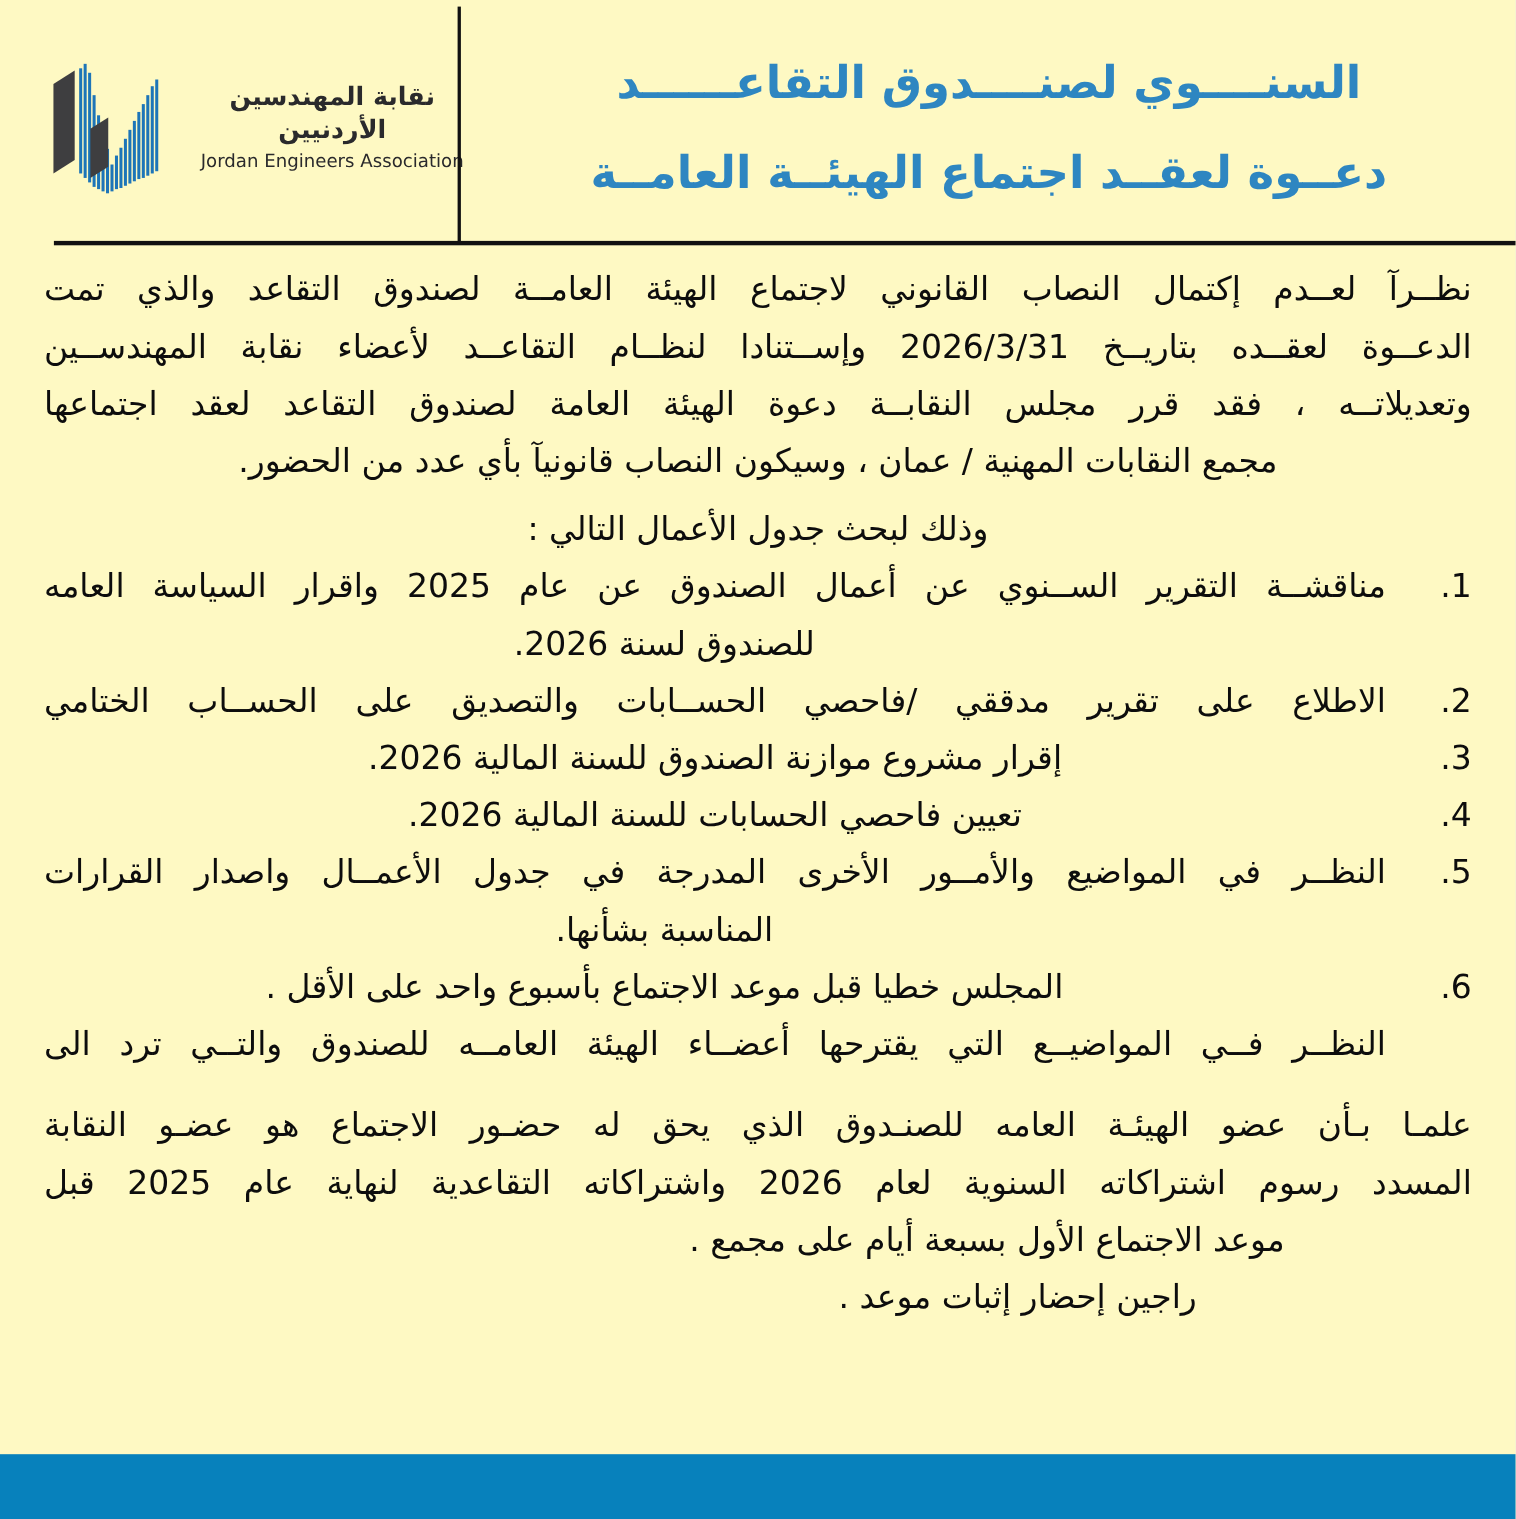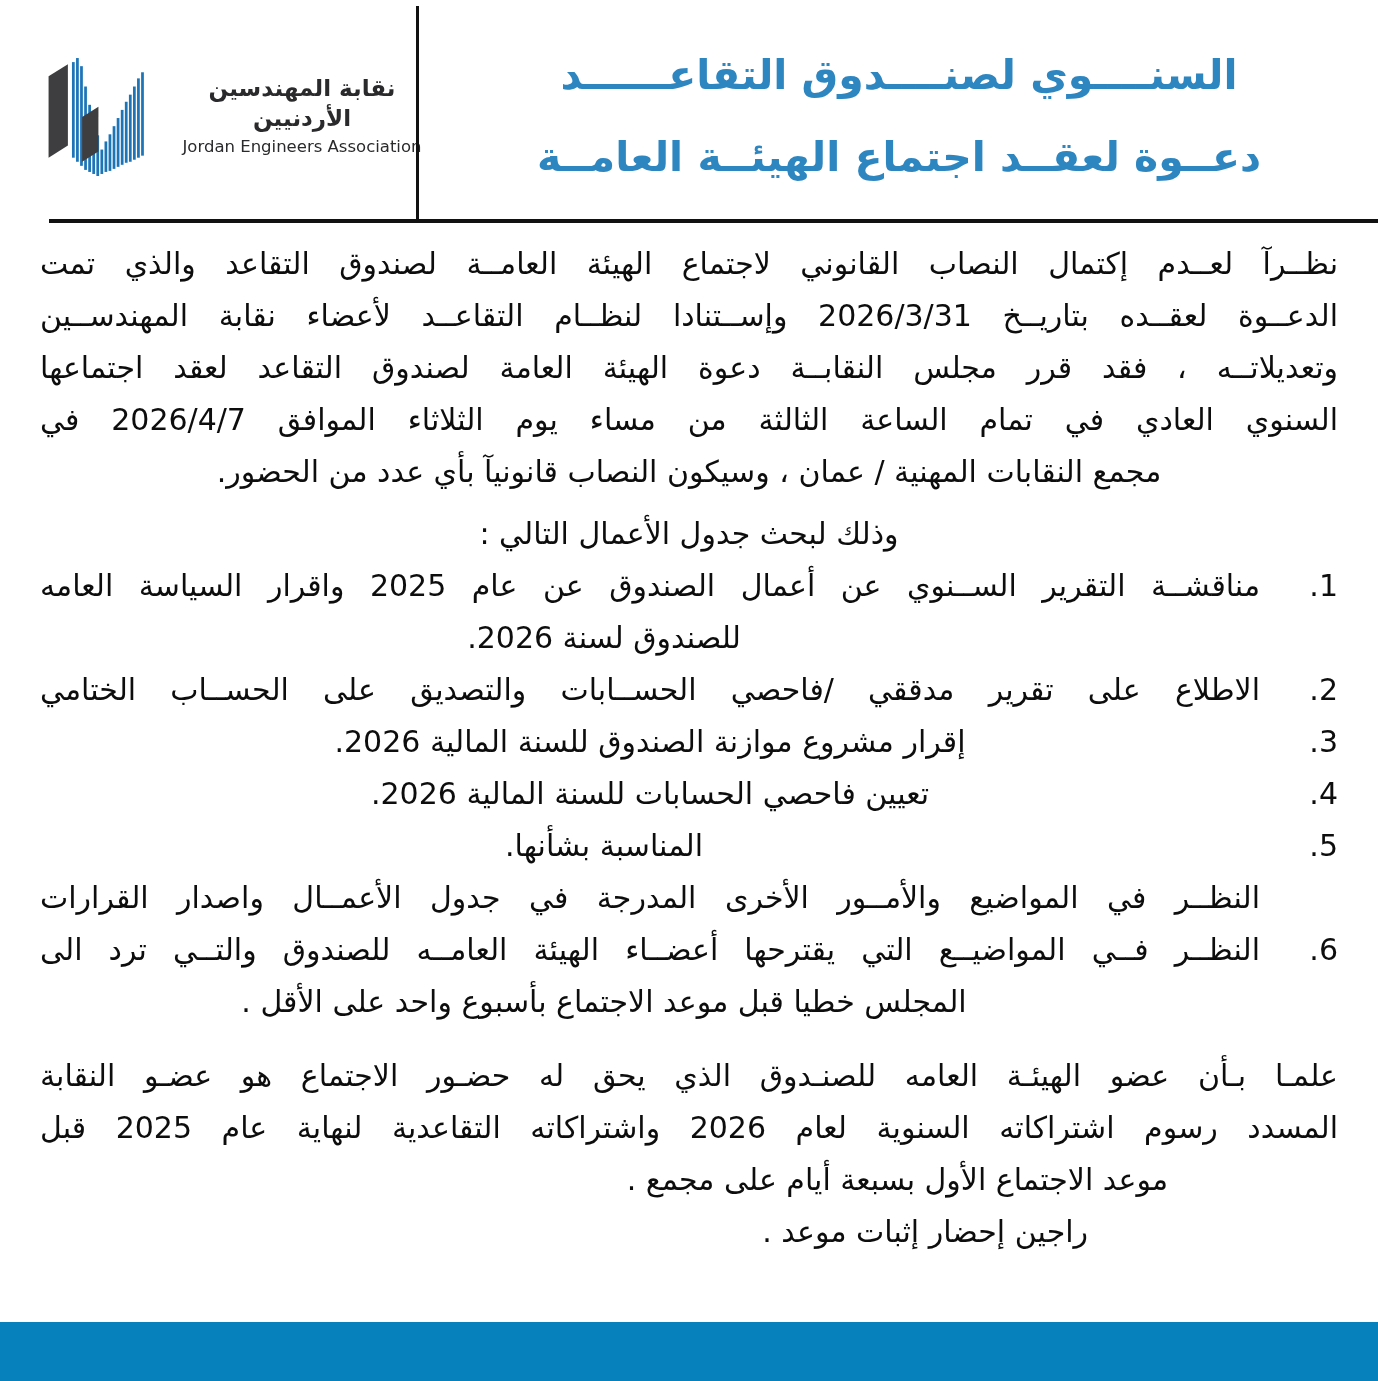--- a/index.html
+++ b/index.html
@@ -1,19 +1,19 @@
 <!DOCTYPE html>
 <html lang="ar"><head>
 <meta charset="utf-8">
 <style>
   html,body{margin:0;padding:0;background:#e9e9e9;}
   .page{
     position:relative;
     width:1378px;height:1381px;
-    background:#ffffff;
+    background:#fef9c3;
     overflow:hidden;
     font-family:"DejaVu Sans", sans-serif;
     color:#0d0d0d;
     margin:0 auto;
   }
   
   .header{position:absolute;top:0;left:0;width:1378px;height:222px;}
   .logo-wrap{position:absolute;top:56px;left:45px;display:flex;align-items:center;}
   .logo-mark{width:118px;height:120px;flex:0 0 auto;}
   .logo-text{margin-left:14px;width:250px;text-align:center;}
@@ -96,21 +96,20 @@
     </div>
   </div>
 
   <div class="h-rule"></div>
 
   <div class="doc-body">
       <div class="block block-intro">
         <div class="line ln-j">نظــرآ لعــدم إكتمال النصاب القانوني لاجتماع الهيئة العامــة لصندوق التقاعد والذي تمت</div>
         <div class="line ln-j">الدعــوة لعقــده بتاريــخ 2026/3/31 وإســتنادا لنظــام التقاعــد لأعضاء نقابة المهندســين</div>
         <div class="line ln-j">وتعديلاتــه ، فقد قرر مجلس النقابــة دعوة الهيئة العامة لصندوق التقاعد لعقد اجتماعها</div>
-        <div class="line ln-j">السنوي العادي في تمام الساعة الثالثة من مساء يوم الثلاثاء الموافق 2026/4/7 في</div>
         <div class="line ln-r">مجمع النقابات المهنية / عمان ، وسيكون النصاب قانونيآ بأي عدد من الحضور.</div>
       </div>
       <div class="block block-agenda-lead">
         <div class="line ln-r">وذلك لبحث جدول الأعمال التالي :</div>
       </div>
       <div class="block block-list-item item">
         <div class="num">1.</div>
         <div class="item-content">
           <div class="line ln-j">مناقشــة التقرير الســنوي عن أعمال الصندوق عن عام 2025 واقرار السياسة العامه</div>
           <div class="line ln-i1">للصندوق لسنة 2026.</div>
@@ -130,29 +129,29 @@
       </div>
       <div class="block block-list-item item">
         <div class="num">4.</div>
         <div class="item-content">
           <div class="line ln-r">تعيين فاحصي الحسابات للسنة المالية 2026.</div>
         </div>
       </div>
       <div class="block block-list-item item">
         <div class="num">5.</div>
         <div class="item-content">
+          <div class="line ln-j">النظــر في المواضيع والأمــور الأخرى المدرجة في جدول الأعمــال واصدار القرارات</div>
           <div class="line ln-i1">المناسبة بشأنها.</div>
-          <div class="line ln-j">النظــر في المواضيع والأمــور الأخرى المدرجة في جدول الأعمــال واصدار القرارات</div>
         </div>
       </div>
       <div class="block block-list-item item">
         <div class="num">6.</div>
         <div class="item-content">
+          <div class="line ln-i1">المجلس خطيا قبل موعد الاجتماع بأسبوع واحد على الأقل .</div>
           <div class="line ln-j">النظــر فــي المواضيــع التي يقترحها أعضــاء الهيئة العامــه للصندوق والتــي ترد الى</div>
-          <div class="line ln-i1">المجلس خطيا قبل موعد الاجتماع بأسبوع واحد على الأقل .</div>
         </div>
       </div>
       <div class="block block-closing">
         <div class="line ln-j">علمـا بـأن عضو الهيئـة العامه للصنـدوق الذي يحق له حضـور الاجتماع هو عضـو النقابة</div>
         <div class="line ln-j">المسدد رسوم اشتراكاته السنوية لعام 2026 واشتراكاته التقاعدية لنهاية عام 2025 قبل</div>
         <div class="line ln-i2">موعد الاجتماع الأول بسبعة أيام على مجمع .</div>
       </div>
       <div class="block block-note">
         <div class="line ln-i3">راجين إحضار إثبات موعد .</div>
       </div>

